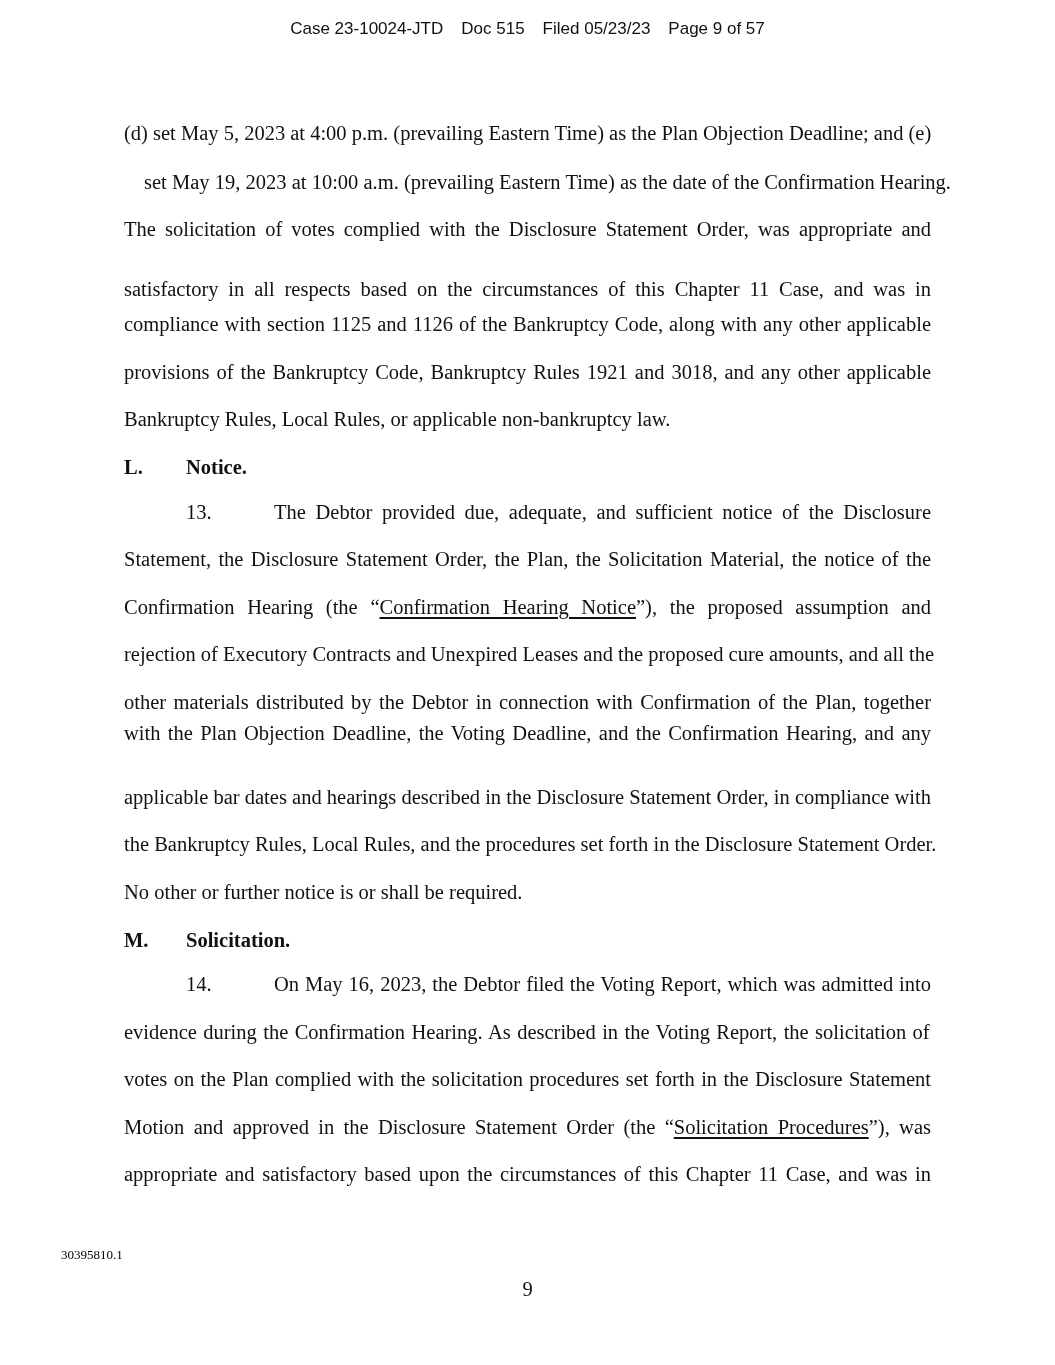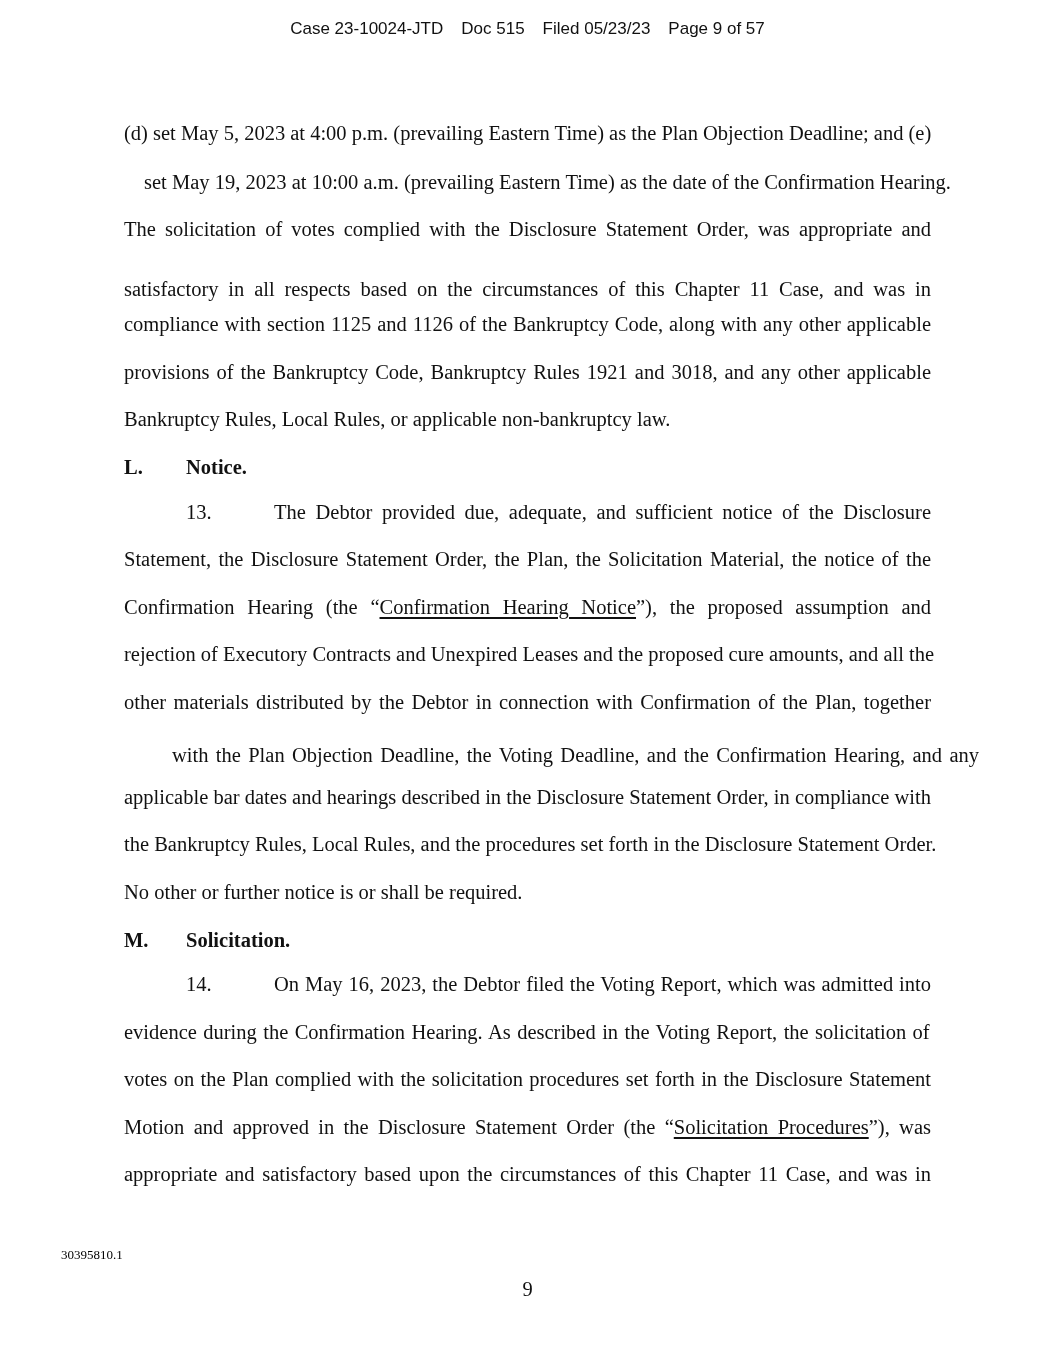--- a/index.html
+++ b/index.html
@@ -57,21 +57,21 @@
     <div class="line" style="top:499px; left:62px; width:745px;">
         <span class="inner" style="display:flex; justify-content:space-between;">
           <span style="width:62px; flex:none;">13.</span>
           <span style="flex:1; text-align:justify; text-align-last:justify;">The Debtor provided due, adequate, and sufficient notice of the Disclosure</span>
         </span>
       </div>
     <div class="line" style="top: 546px; white-space: nowrap; text-align: left; text-align-last: left; word-spacing: 2.1887px;">Statement, the Disclosure Statement Order, the Plan, the Solicitation Material, the notice of the</div>
     <div class="line" style="top: 594px; white-space: nowrap; text-align: left; text-align-last: left; word-spacing: 7.55903px;"><span>Confirmation Hearing (the “</span><span class="u">Confirmation Hearing Notice</span><span>”), the proposed assumption and</span></div>
     <div class="line" style="top: 641px; white-space: nowrap; text-align: left; text-align-last: left;">rejection of Executory Contracts and Unexpired Leases and the proposed cure amounts, and all the</div>
     <div class="line" style="top: 689px; white-space: nowrap; text-align: left; text-align-last: left; word-spacing: 2.25481px;">other materials distributed by the Debtor in connection with Confirmation of the Plan, together</div>
-    <div class="line" style="top: 742px; white-space: nowrap; text-align: center; text-align-last: left; word-spacing: 2.22596px; margin-left: 48px;">with the Plan Objection Deadline, the Voting Deadline, and the Confirmation Hearing, and any</div>
+    <div class="line" style="top: 720px; white-space: nowrap; text-align: center; text-align-last: left; word-spacing: 2.22596px;">with the Plan Objection Deadline, the Voting Deadline, and the Confirmation Hearing, and any</div>
     <div class="line" style="top: 784px; white-space: nowrap; text-align: left; text-align-last: left; word-spacing: 0.046875px;">applicable bar dates and hearings described in the Disclosure Statement Order, in compliance with</div>
     <div class="line" style="top: 831px; white-space: nowrap; text-align: left; text-align-last: left;">the Bankruptcy Rules, Local Rules, and the procedures set forth in the Disclosure Statement Order.</div>
     <div class="line last" style="top:879px">No other or further notice is or shall be required.</div>
   </div>
 
   <div class="heading" style="top:927px">
     <span class="letter">M.</span><span>Solicitation.</span>
   </div>
 
   <div>

